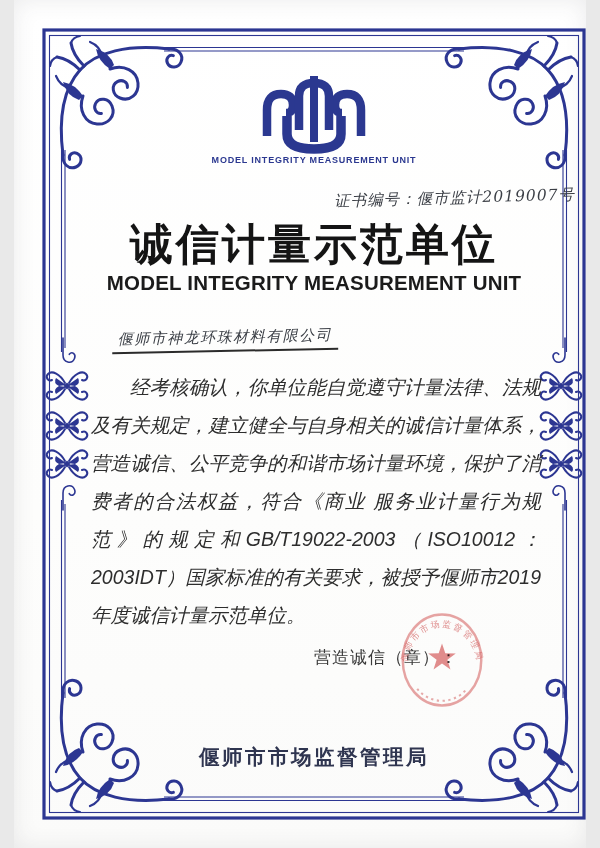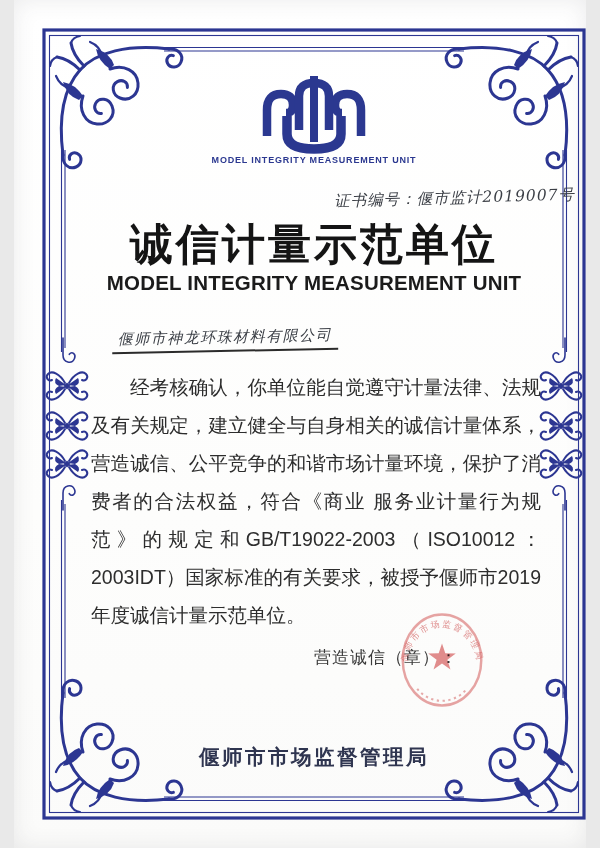--- a/index.html
+++ b/index.html
@@ -33,21 +33,21 @@
   .company-wrap{left:98px;top:328px;transform:rotate(-1.2deg);}
   .company{
     display:inline-block;min-width:218px;text-align:center;
     border-bottom:2px solid #2b2b2b;padding:0 4px 3px 4px;
     font-family:"DejaVu Serif",serif;font-style:italic;
     font-size:15px;letter-spacing:1.5px;color:#3b3f46;white-space:nowrap;
   }
   .body-par{
     left:77px;top:368px;width:450px;
     font-size:19.5px;line-height:38px;color:#2d2d2d;
-    text-align:justify;text-justify:inter-ideograph;text-indent:2em;
+    text-align:justify;text-justify:inter-ideograph;text-indent:2em;font-style:italic;
   }
   .issuer{
     left:300px;top:646px;font-size:17px;color:#3a3a3a;letter-spacing:1px;white-space:nowrap;
   }
   .seal-svg{left:366px;top:598px;width:124px;height:124px;mix-blend-mode:multiply;opacity:.9;}
   .authority{
     left:0;top:743px;width:600px;text-align:center;
     font-size:20.5px;font-weight:bold;letter-spacing:2.5px;color:#2f3550;white-space:nowrap;
   }
 </style>

